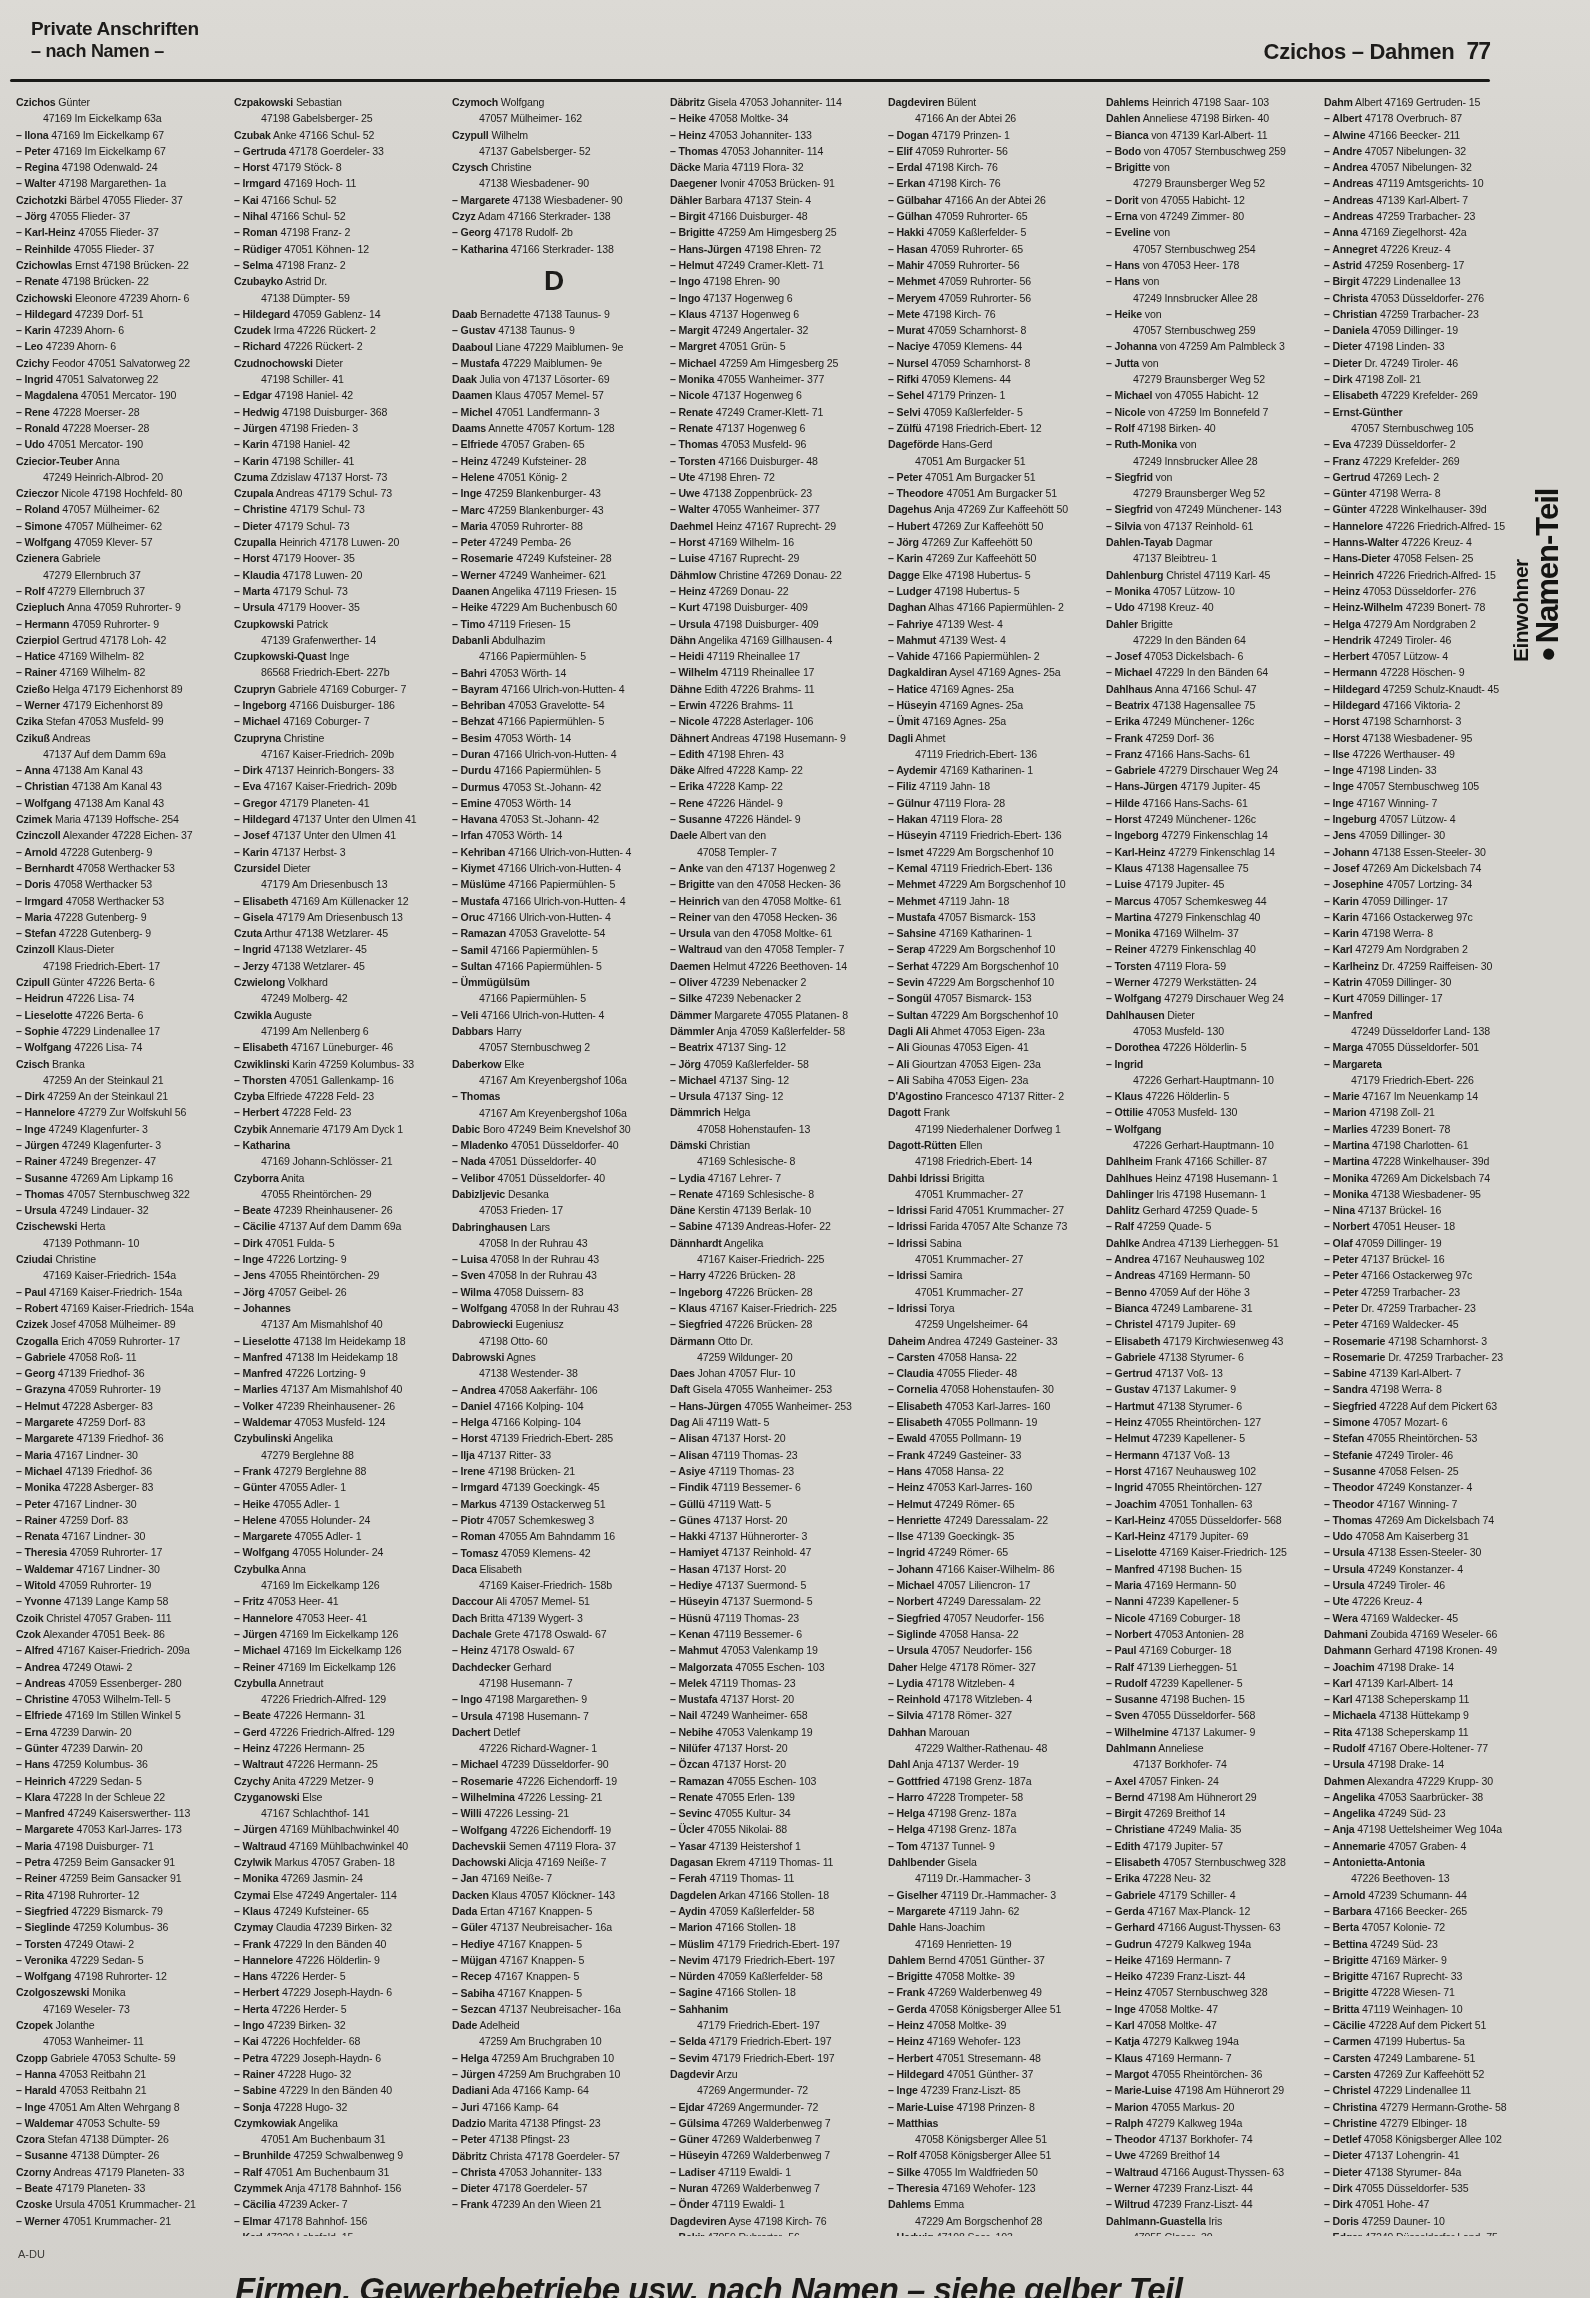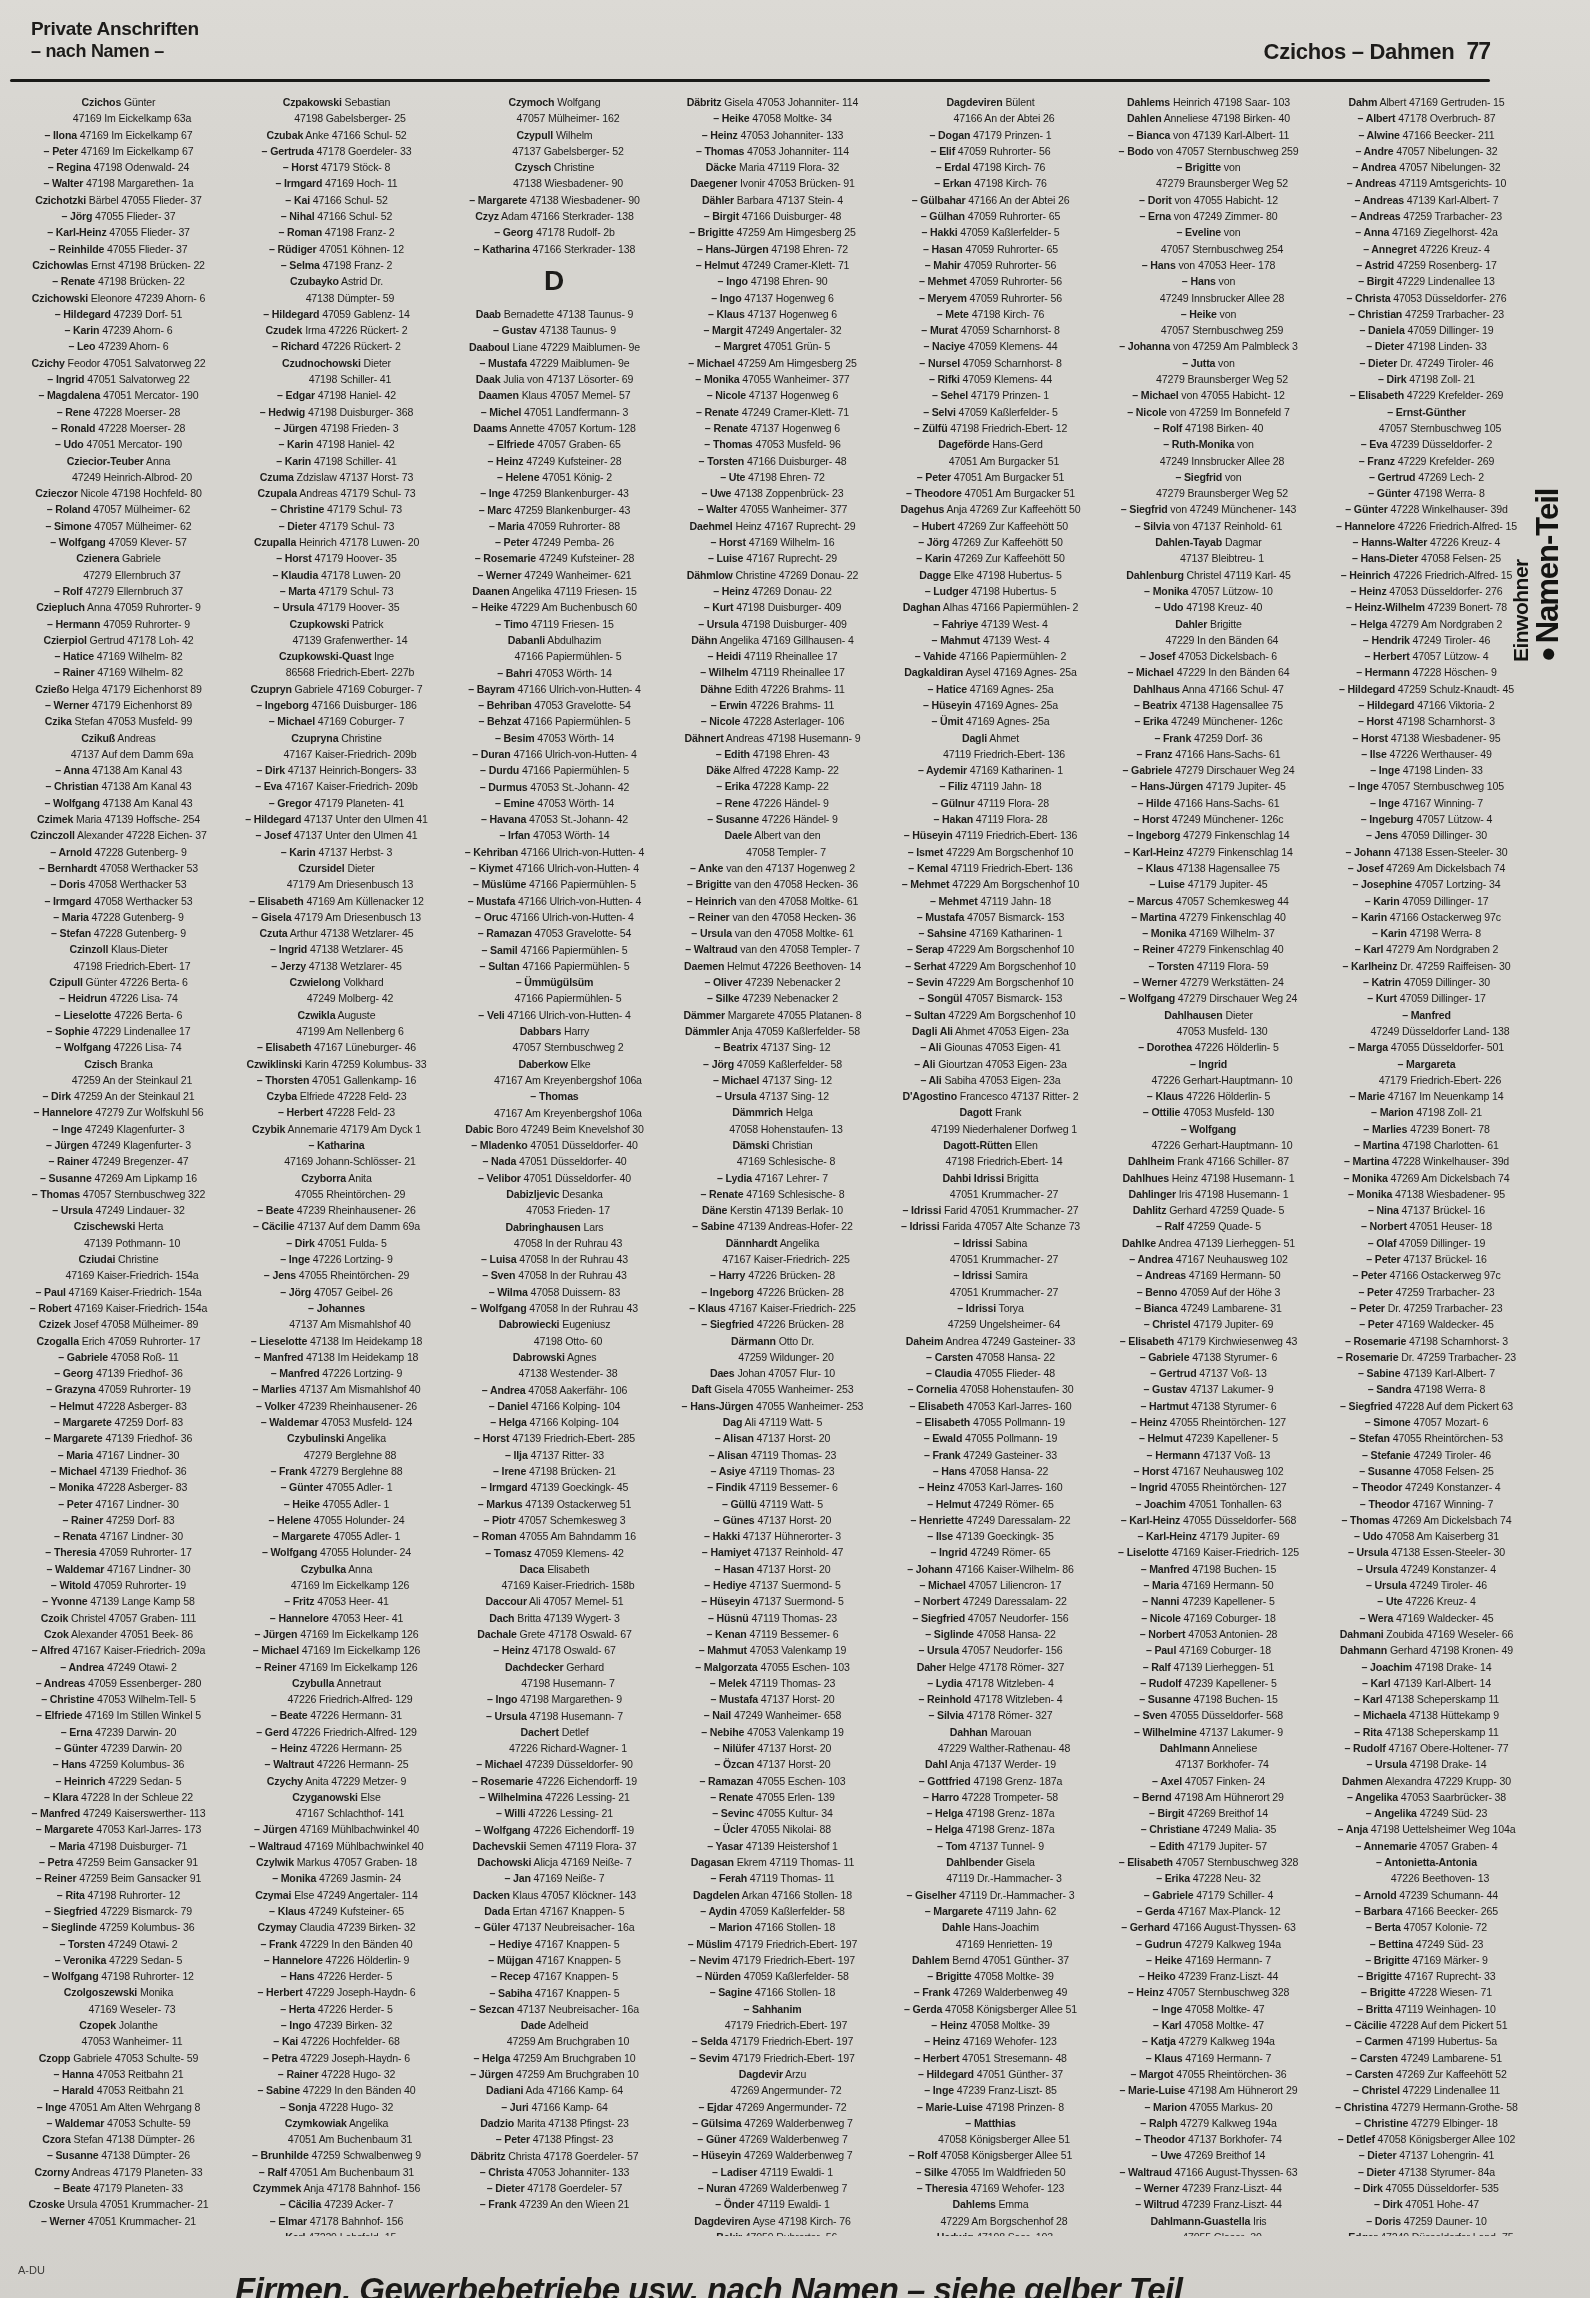--- a/index.html
+++ b/index.html
@@ -11,36 +11,36 @@
   }
   .hdr-left{position:absolute;left:31px;top:18px;font-weight:bold;line-height:1.2;}
   .hdr-left .t1{font-size:19px;letter-spacing:-0.3px;}
   .hdr-left .t2{font-size:18px;letter-spacing:-0.3px;}
   .hdr-right{position:absolute;right:100px;top:38px;font-weight:bold;white-space:nowrap;}
   .hdr-right .range{font-size:22px;letter-spacing:-0.3px;}
   .hdr-right .pg{font-size:23px;margin-left:12px;letter-spacing:-1px;}
   .hdr-rule{position:absolute;left:10px;top:79px;width:1480px;height:3px;background:#1a1a18;border-radius:2px;}
 
   #cols{position:absolute;left:16px;top:94px;width:1526px;height:2142px;
-        display:flex;gap:13px;overflow:hidden;text-align:center;}
+        display:flex;gap:13px;overflow:hidden;}
   .col{width:205px;flex:0 0 205px;overflow:hidden;}
   .ln{font-size:10.6px;line-height:16.3px;white-space:nowrap;overflow:hidden;letter-spacing:-0.15px;}
   .ln .nm{font-weight:bold;}
   .addr{padding-left:27px;}
   .sect{height:49px;display:flex;align-items:center;justify-content:center;
         font-size:28px;font-weight:bold;letter-spacing:1px;}
 
   .side-tab{position:absolute;left:1488px;top:420px;width:100px;height:310px;
             display:flex;align-items:center;justify-content:center;}
   .side-tab-inner{transform:rotate(-90deg);white-space:nowrap;text-align:left;font-weight:bold;color:#141412;}
   .side-tab-inner .l1{font-size:21px;letter-spacing:-0.5px;line-height:1.05;}
   .side-tab-inner .l2{font-size:31px;letter-spacing:-1px;line-height:1.05;}
   .side-tab-inner .blt{font-size:26px;margin-right:4px;vertical-align:2px;}
 
-  .foot-code{position:absolute;left:18px;top:2248px;font-size:11px;color:#3a3936;margin-top:16px;}
+  .foot-code{position:absolute;left:18px;top:2248px;font-size:11px;color:#3a3936;}
   .foot-slogan{position:absolute;left:235px;top:2226px;font-size:33px;font-weight:bold;font-style:italic;
                letter-spacing:-0.5px;color:#1b1a18;white-space:nowrap;margin-top:45px;}
 </style>
 </head>
 <body>
 
 <div class="hdr-left">
   <div class="t1">Private Anschriften</div>
   <div class="t2">– nach Namen –</div>
 </div>

